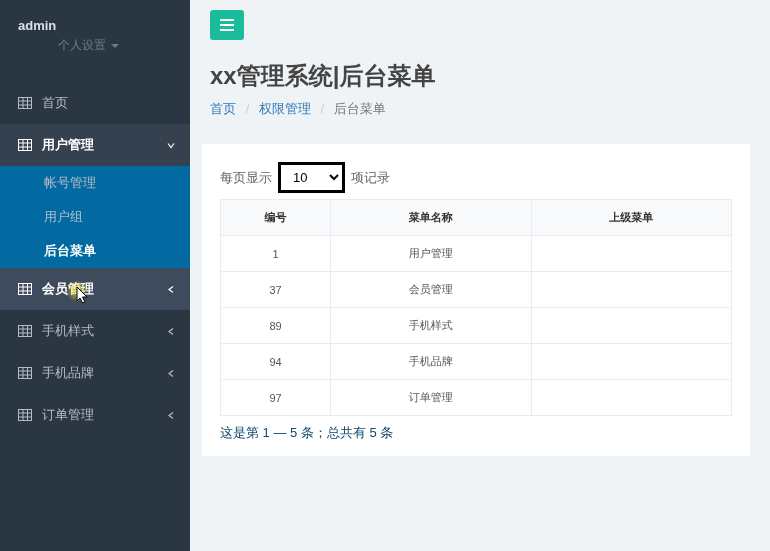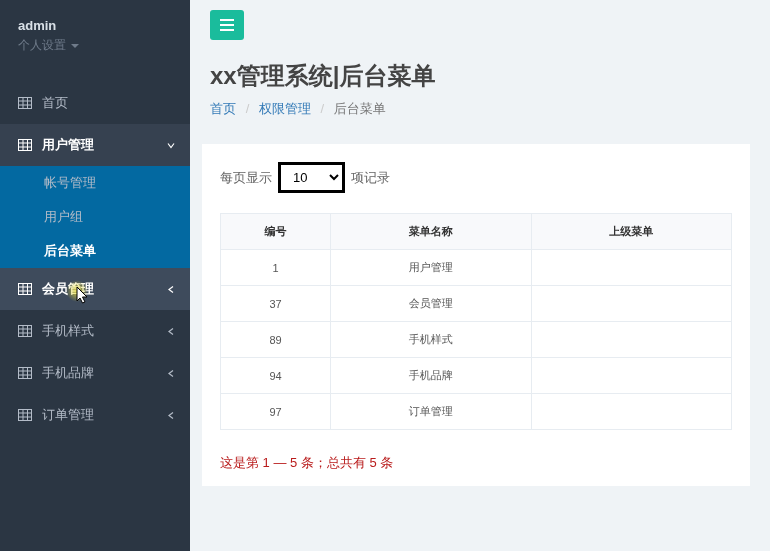--- a/index.html
+++ b/index.html
@@ -1,21 +1,21 @@
 <!DOCTYPE html>
 <html><head>
 <meta charset="utf-8">
 <style>
 * { margin: 0; padding: 0; box-sizing: border-box; }
 body { font-family: "Microsoft YaHei", Arial, sans-serif; font-size: 13px; color: #333; background: #eff3f6; width: 770px; height: 551px; overflow: hidden; position: relative; }
 
 .sidebar { position: absolute; left: 0; top: 0; width: 190px; height: 551px; background: #2b3643; color: #b4bcc8; }
 .sidebar .user-block { padding: 18px 18px 10px; }
 .sidebar .user-name { color: #d9e0e7; font-weight: bold; font-size: 13px; }
-.sidebar .user-setting { color: #6f7b8a; font-size: 12px; margin-top: 4px; cursor: pointer; }
+.sidebar .user-setting { color: #6f7b8a; font-size: 12px; margin-top: 4px; cursor: pointer; margin-left: 40px; }
 .sidebar .user-setting .caret { display: inline-block; width: 0; height: 0; border-left: 4px solid transparent; border-right: 4px solid transparent; border-top: 4px solid #6f7b8a; margin-left: 2px; vertical-align: middle; }
 
 .nav { list-style: none; margin-top: 18px; }
 .nav-item { padding: 12px 18px; color: #b4bcc8; cursor: pointer; position: relative; display: flex; align-items: center; }
 .nav-item.active { background: #364150; color: #fff; font-weight: bold; }
 .nav-item.hover { background: #3e4b5c; color: #fff; font-weight: bold; }
 .nav-item .icon { width: 14px; height: 12px; display: inline-block; margin-right: 10px; }
 .nav-item .icon svg { width: 14px; height: 12px; }
 .nav-item .chev { position: absolute; right: 15px; top: 50%; transform: translateY(-50%); }
 .nav-item .chev svg { width: 8px; height: 8px; }
@@ -29,29 +29,29 @@
 .hamburger svg { width: 16px; height: 14px; }
 
 .page-header { padding: 10px 20px 12px; }
 .page-title { font-size: 24px; font-weight: 700; color: #444; }
 .breadcrumb { margin-top: 8px; font-size: 13px; color: #888; }
 .breadcrumb a { color: #337ab7; text-decoration: none; }
 .breadcrumb .sep { padding: 0 6px; color: #ccc; }
 .breadcrumb .current { color: #777; }
 
 .panel { margin: 14px 20px 0 0; background: #fff; padding: 18px 18px 14px 18px; margin-left: 12px; }
-.length-row { color: #666; margin-bottom: 20px; display: flex; align-items: center; gap: 6px; }
+.length-row { color: #666; margin-bottom: 6px; display: flex; align-items: center; gap: 6px; }
 .length-row select { padding: 4px 18px 4px 8px; border: 3px solid #000000; background: #fff; font-size: 13px; appearance: auto; }
 
 .tbl { width: 100%; border-collapse: collapse; }
 .tbl th, .tbl td { border: 1px solid #e7ecf1; padding: 10px 12px; text-align: center; color: #555; font-size: 11px; }
 .tbl th { background: #f8f9fb; font-weight: bold; color: #333; }
 .tbl td:first-child, .tbl th:first-child { width: 110px; }
 
-.info-row { margin-top: 24px; color: #b91c1c; font-size: 13px; }
+.info-row { margin-top: 8px; color: #0c4a6e; font-size: 13px; }
 
 .cursor-pointer { position: absolute; left: 74px; top: 285px; pointer-events: none; }
 .cursor-glow { position: absolute; left: 66px; top: 280px; width: 22px; height: 22px; background: radial-gradient(circle, rgba(234,224,64,0.85) 0%, rgba(234,224,64,0.0) 70%); border-radius: 50%; pointer-events: none; }
 
 </style>
 </head>
 <body>
 
 <div class="sidebar">
   <div class="user-block">

